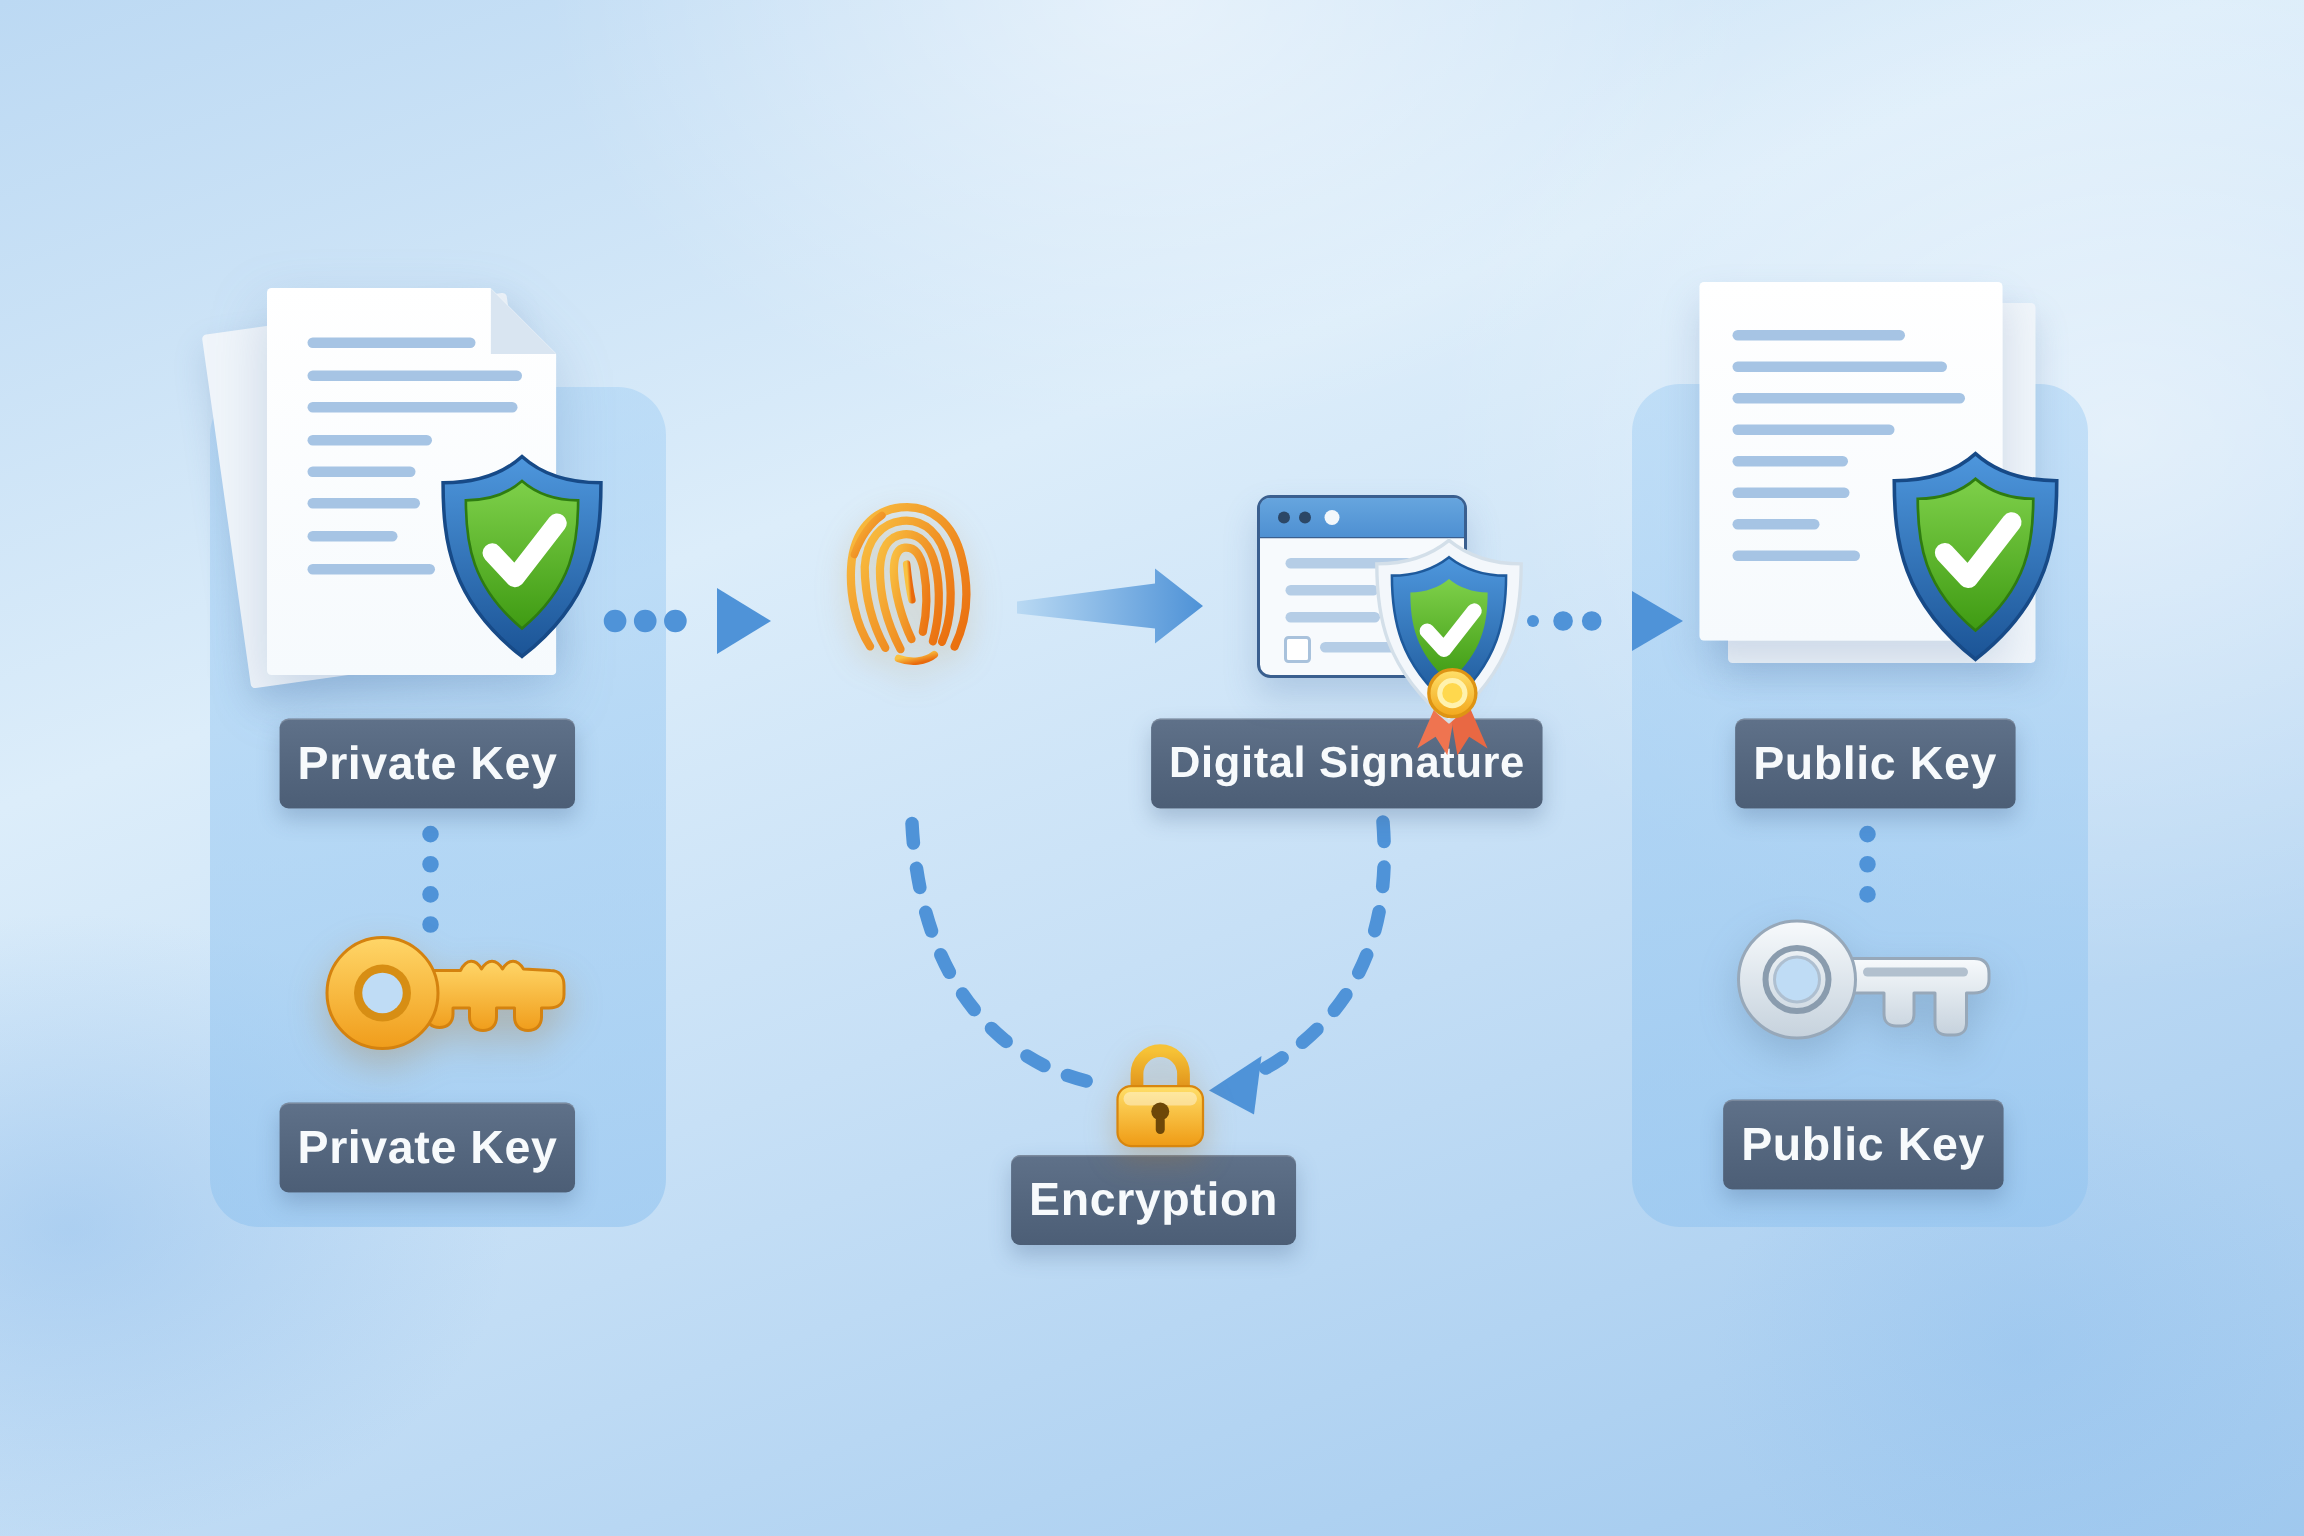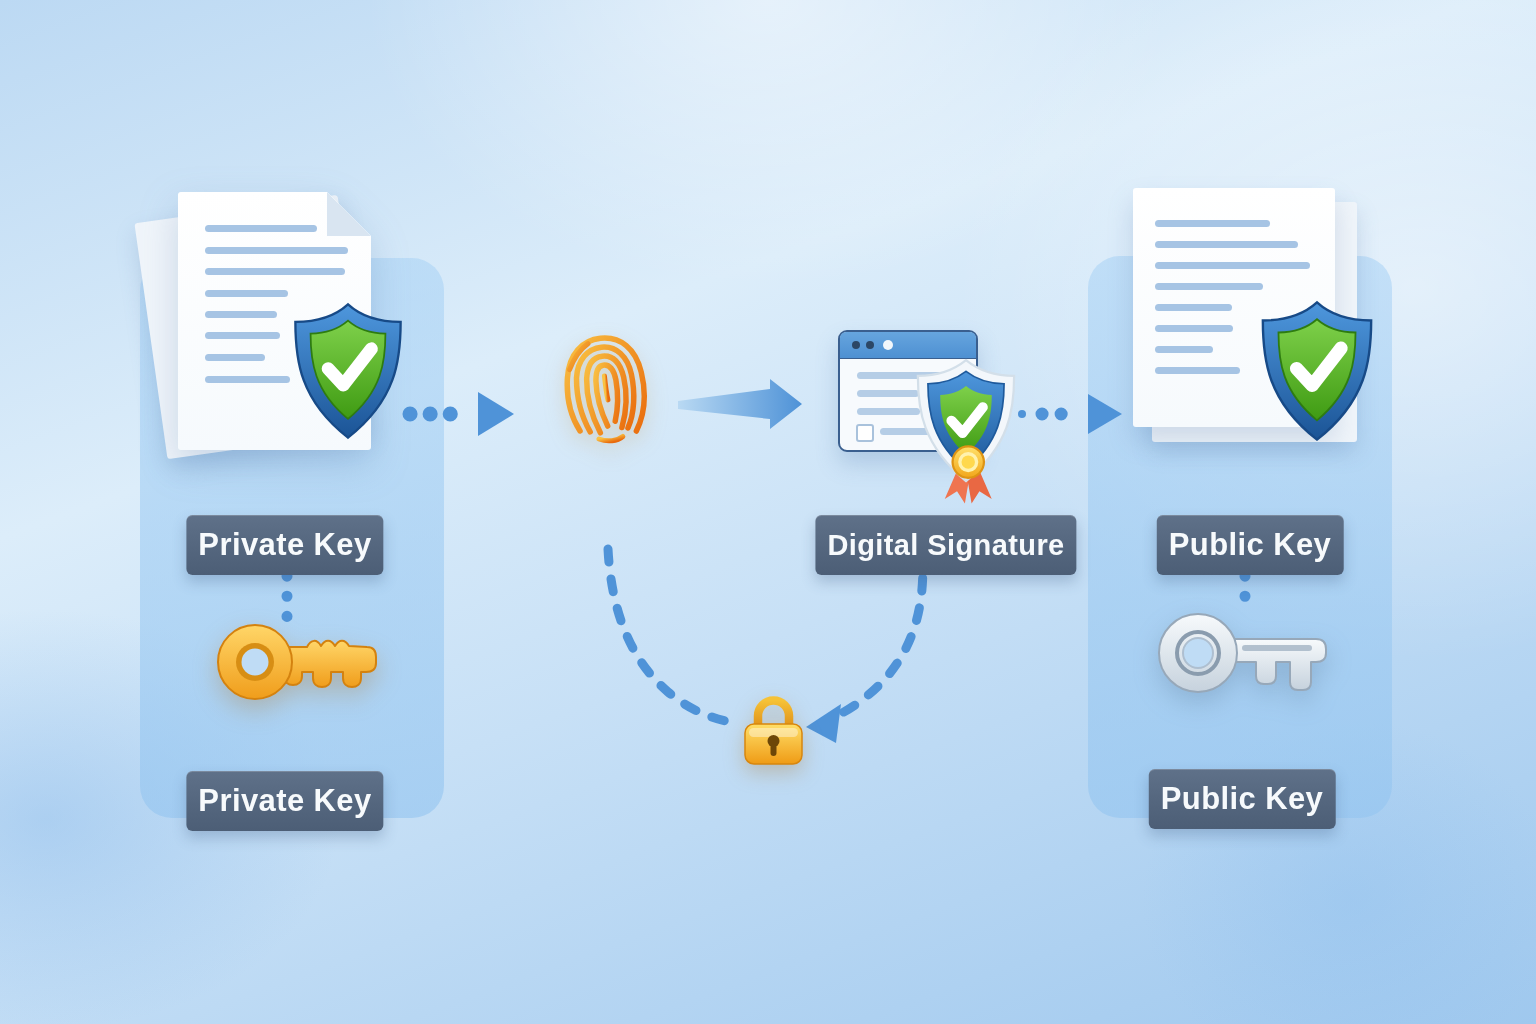--- a/index.html
+++ b/index.html
@@ -28,21 +28,20 @@
   .fold{position:absolute;top:0;right:0;width:44px;height:44px;background:#d9e5f1;
         clip-path:polygon(0 0,100% 100%,0 100%);}
   .ln{position:absolute;height:7px;border-radius:4px;background:#a6c4e4;}
   .tag{
     position:absolute;transform:translateX(-50%);height:60px;min-width:148px;
     padding:0 12px;display:flex;align-items:center;justify-content:center;
     background:linear-gradient(180deg,#5f7189 0%,#54667e 55%,#4c5e76 100%);
     color:#f7fafc;font-size:31px;font-weight:700;letter-spacing:0.4px;
     border-radius:6px;white-space:nowrap;z-index:4;box-sizing:border-box;
     box-shadow:0 7px 14px rgba(60,90,130,0.28), inset 0 1px 0 rgba(255,255,255,0.18);
-    margin-top:36px;
   }
   .tag-wide{font-size:29px;}
   .icon{z-index:5;}
   .overlay{position:absolute;left:0;top:0;z-index:3;pointer-events:none;}
   .browser{
     position:absolute;left:838px;top:330px;width:140px;height:122px;z-index:5;
     background:#f7fafd;border:2.5px solid #3a5f8f;border-radius:9px;
     box-shadow:0 12px 22px rgba(80,120,170,0.25);box-sizing:border-box;
   }
   .browser-bar{position:absolute;left:0;top:0;right:0;height:26px;
@@ -248,18 +247,19 @@
     <line x1="287" y1="556" x2="287" y2="618" stroke="#4f93d8" stroke-width="11" stroke-linecap="round" stroke-dasharray="0.1 20"></line>
     <line x1="1245" y1="556" x2="1245" y2="616" stroke="#4f93d8" stroke-width="11" stroke-linecap="round" stroke-dasharray="0.1 20"></line>
 
     <path d="M608,549 C611,606 628,658 668,692 C692,712 716,720 736,723" fill="none" stroke="#4f93d8" stroke-width="9" stroke-linecap="round" stroke-dasharray="13 17"></path>
 
     <path d="M922,548 C926,600 916,645 884,680 C870,695 854,707 840,714" fill="none" stroke="#4f93d8" stroke-width="9" stroke-linecap="round" stroke-dasharray="13 17"></path>
     <polygon points="806,727 841,704 836,743" fill="#4f93d8"></polygon>
   </svg>
 
   <div class="tag" style="left:285px;top:479px;">Private Key</div>
-  <div class="tag tag-wide" style="left:946px;top:479px;">Digital Signature</div>
+  <div class="tag tag-wide" style="left:898px;top:479px;">Digital Signature</div>
   <div class="tag" style="left:1250px;top:479px;">Public Key</div>
   <div class="tag" style="left:285px;top:735px;">Private Key</div>
   <div class="tag" style="left:1242px;top:733px;">Public Key</div>
+  <div class="tag" style="left:769px;top:770px;">Encryption</div>
 
 </div>
 
 </body></html>

